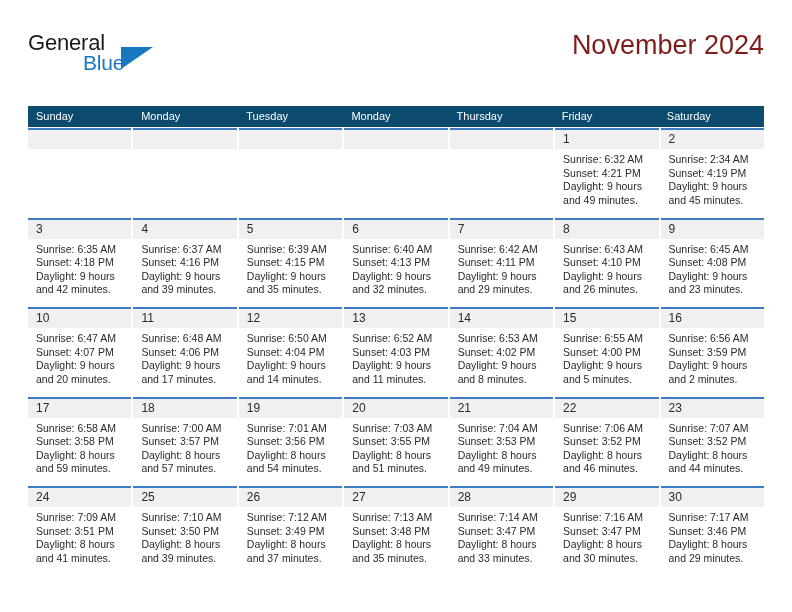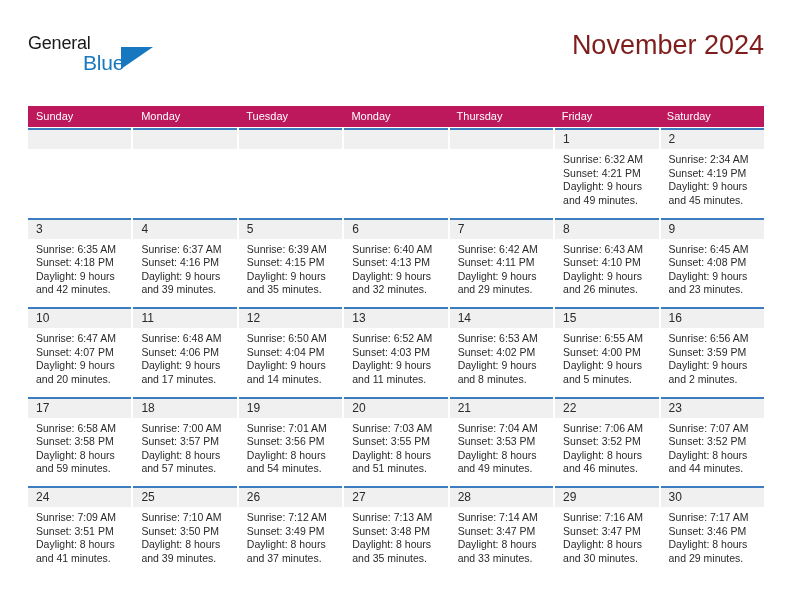--- a/index.html
+++ b/index.html
@@ -32,21 +32,21 @@
     position: absolute;
     left: 0;
     top: 4px;
     width: 140px;
     height: 56px;
   }
   .logo-general {
     position: absolute;
     left: 0;
     top: 0;
-    font-size: 18px;
+    font-size: 22px;
     color: #1a1a1a;
     letter-spacing: -0.2px;
     line-height: 22px;
   }
   .logo-blue {
     position: absolute;
     left: 28px;
     top: 20px;
     font-size: 21px;
     color: #1878bf;
@@ -89,21 +89,21 @@
 
   
   .calendar {
     position: absolute;
     left: 28px;
     top: 106px;
     width: 736px;
   }
   .weekhead {
     display: flex;
-    background: #be185d;
+    background: #0c4a6e;
     width: 100%;
     height: 21px;
   }
   .weekhead .dow {
     flex: 1 1 0;
     color: #ffffff;
     font-size: 11px;
     line-height: 21px;
     padding-left: 8px;
     white-space: nowrap;

